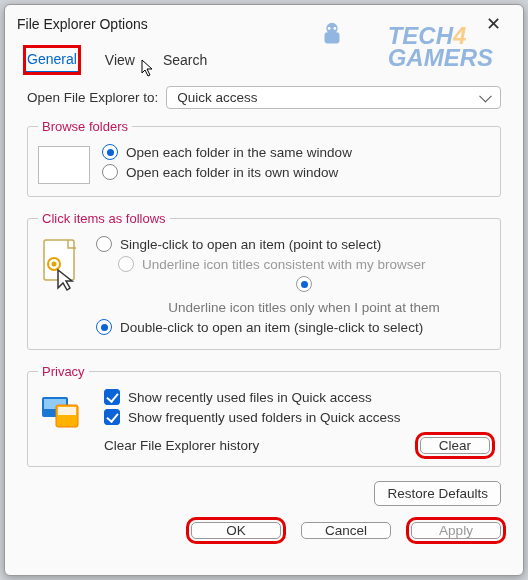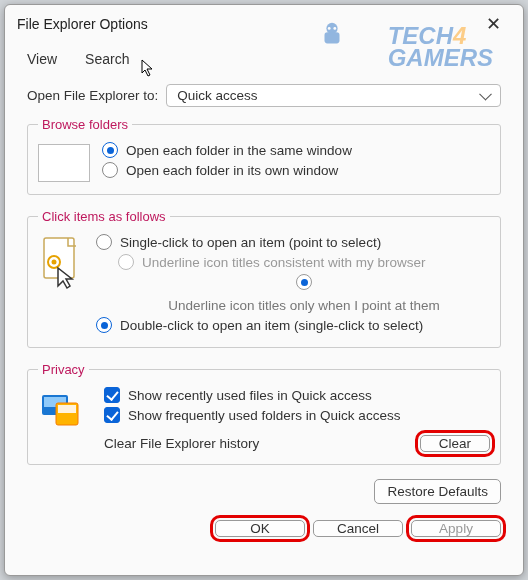--- a/index.html
+++ b/index.html
@@ -46,21 +46,21 @@
   .pv-icon { width:46px; height:46px; }
   .pv-icon svg { width:100%; height:100%; }
   .pv-body { flex:1; }
   .clear-row { display:flex; align-items:center; justify-content:space-between; margin-top:10px; padding-left:0; }
   .btn { border:1px solid #999; background:#fdfdfd; border-radius:5px; padding:0 18px; font-size:13.5px; color:#333; text-align:center;}
   .btn.wide { padding:4px 12px; min-width:120px;}
   .btn.ok { min-width:90px; }
   .btn.apply { color:#999; }
   .hl-red { outline: 3px solid #e30000; outline-offset: 2px; }
   .restore-row { display:flex; justify-content:flex-end; padding: 0 22px 10px 0; }
-  .footer { display:flex; justify-content:flex-end; gap:8px; padding: 6px 22px 14px 0; }
+  .footer { display:flex; justify-content:flex-end; gap:20px; padding: 6px 22px 14px 0; }
   .cursor-arrow { position:absolute; left:136px; top:54px; width:14px; height:18px; pointer-events:none; }
 </style>
 </head>
 <body>
 
 <div class="dialog">
 
   <div class="titlebar">
     <span class="title">File Explorer Options</span>
     <span class="close-btn">✕</span>
@@ -77,20 +77,21 @@
   <div class="watermark">
     <div class="l1"><span>TECH</span><span class="four">4</span></div>
     <div class="l2">GAMERS</div>
   </div>
 
   <svg class="cursor-arrow" viewBox="0 0 14 18">
       <path d="M1 1 L1 14 L4 11 L7 17 L9 16 L6 10 L11 10 Z" fill="#fff" stroke="#000" stroke-width="1"></path>
     </svg>
 
   <div class="tabs">
+    <span class="tab active hl-general">General</span>
     <span class="tab">View</span>
     <span class="tab cursor">Search</span>
   </div>
 
   <div class="content">
 
     <div class="row-open">
       <span>Open File Explorer to:</span>
       <div class="dropdown">
         <span>Quick access</span>

